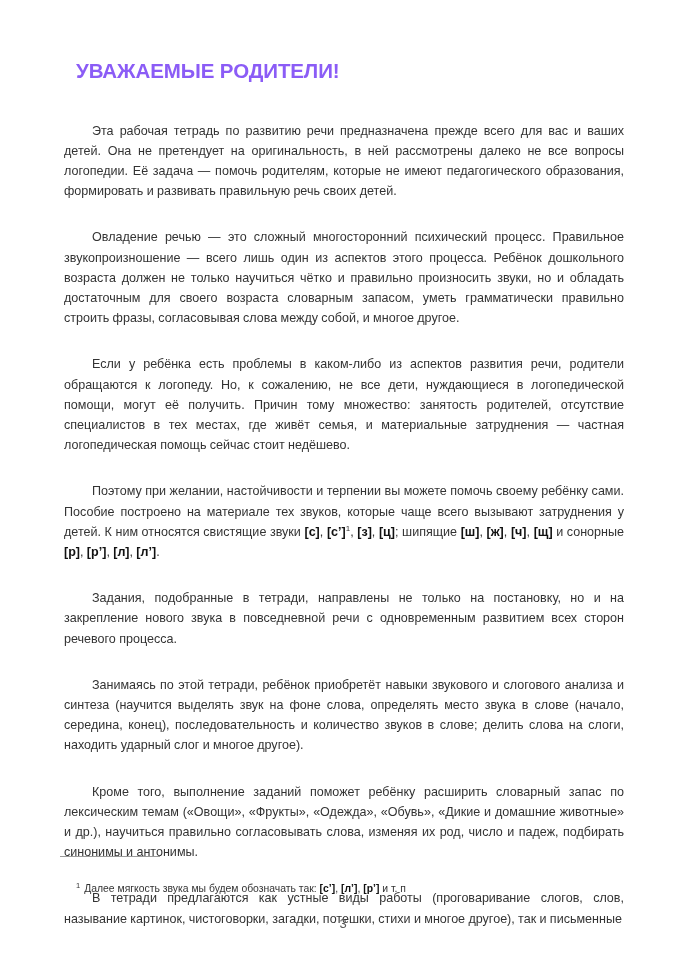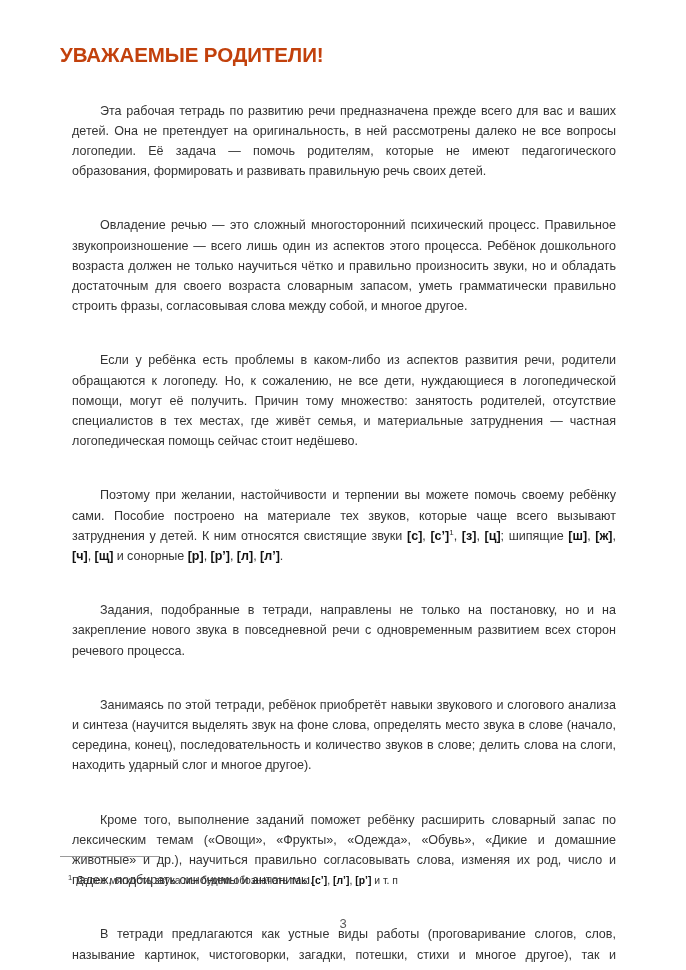--- a/index.html
+++ b/index.html
@@ -20,27 +20,27 @@
   .content {
     position: absolute;
     left: 60px;
     top: 0;
     width: 568px;
   }
   .page-title {
     font-size: 20.5px;
     font-weight: bold;
     letter-spacing: -0.1px;
-    color: #c2410c;
-    margin: 0;
+    color: #8b5cf6;
+    margin: 16px;
     padding-top: 44px;
     line-height: 1.1;
   }
   .body-text {
-    margin: 12px;
+    margin: 4px;
     padding-top: 22px;
     font-size: 12.55px;
     line-height: 20.2px;
     text-align: justify;
     text-indent: 28px;
     color: #333333;
     hyphens: manual;
     word-spacing: -0.15px;
   }
   .ph {
@@ -60,21 +60,21 @@
     width: 568px;
   }
   .footnote-rule {
     width: 100px;
     height: 1px;
     background: #9a9a9a;
     border: 0;
     margin: 0;
   }
   .footnote-text {
-    margin: 8px;
+    margin: 16px;
     padding-top: 9px;
     font-size: 10.4px;
     line-height: 14px;
     color: #333333;
   }
   .footnote-text sup {
     font-size: 7.5px;
     vertical-align: super;
     line-height: 0;
     margin-right: 4px;

